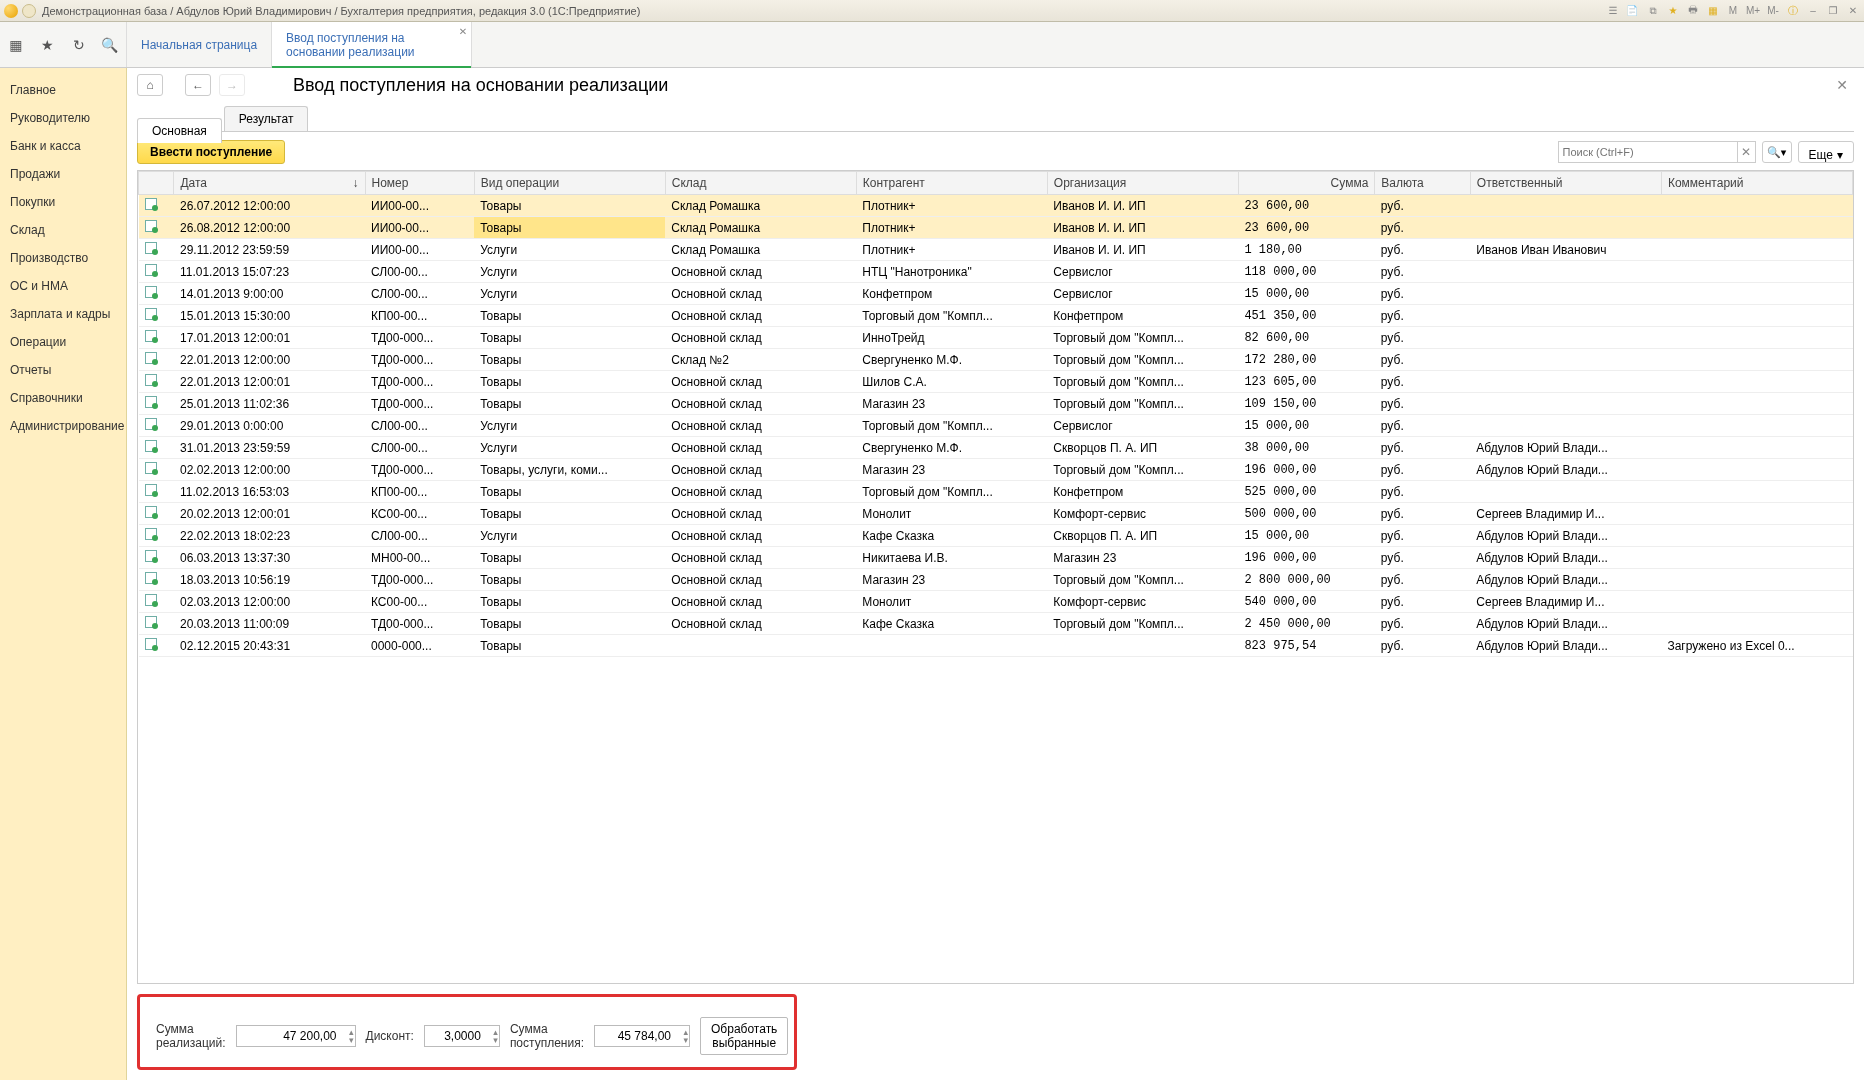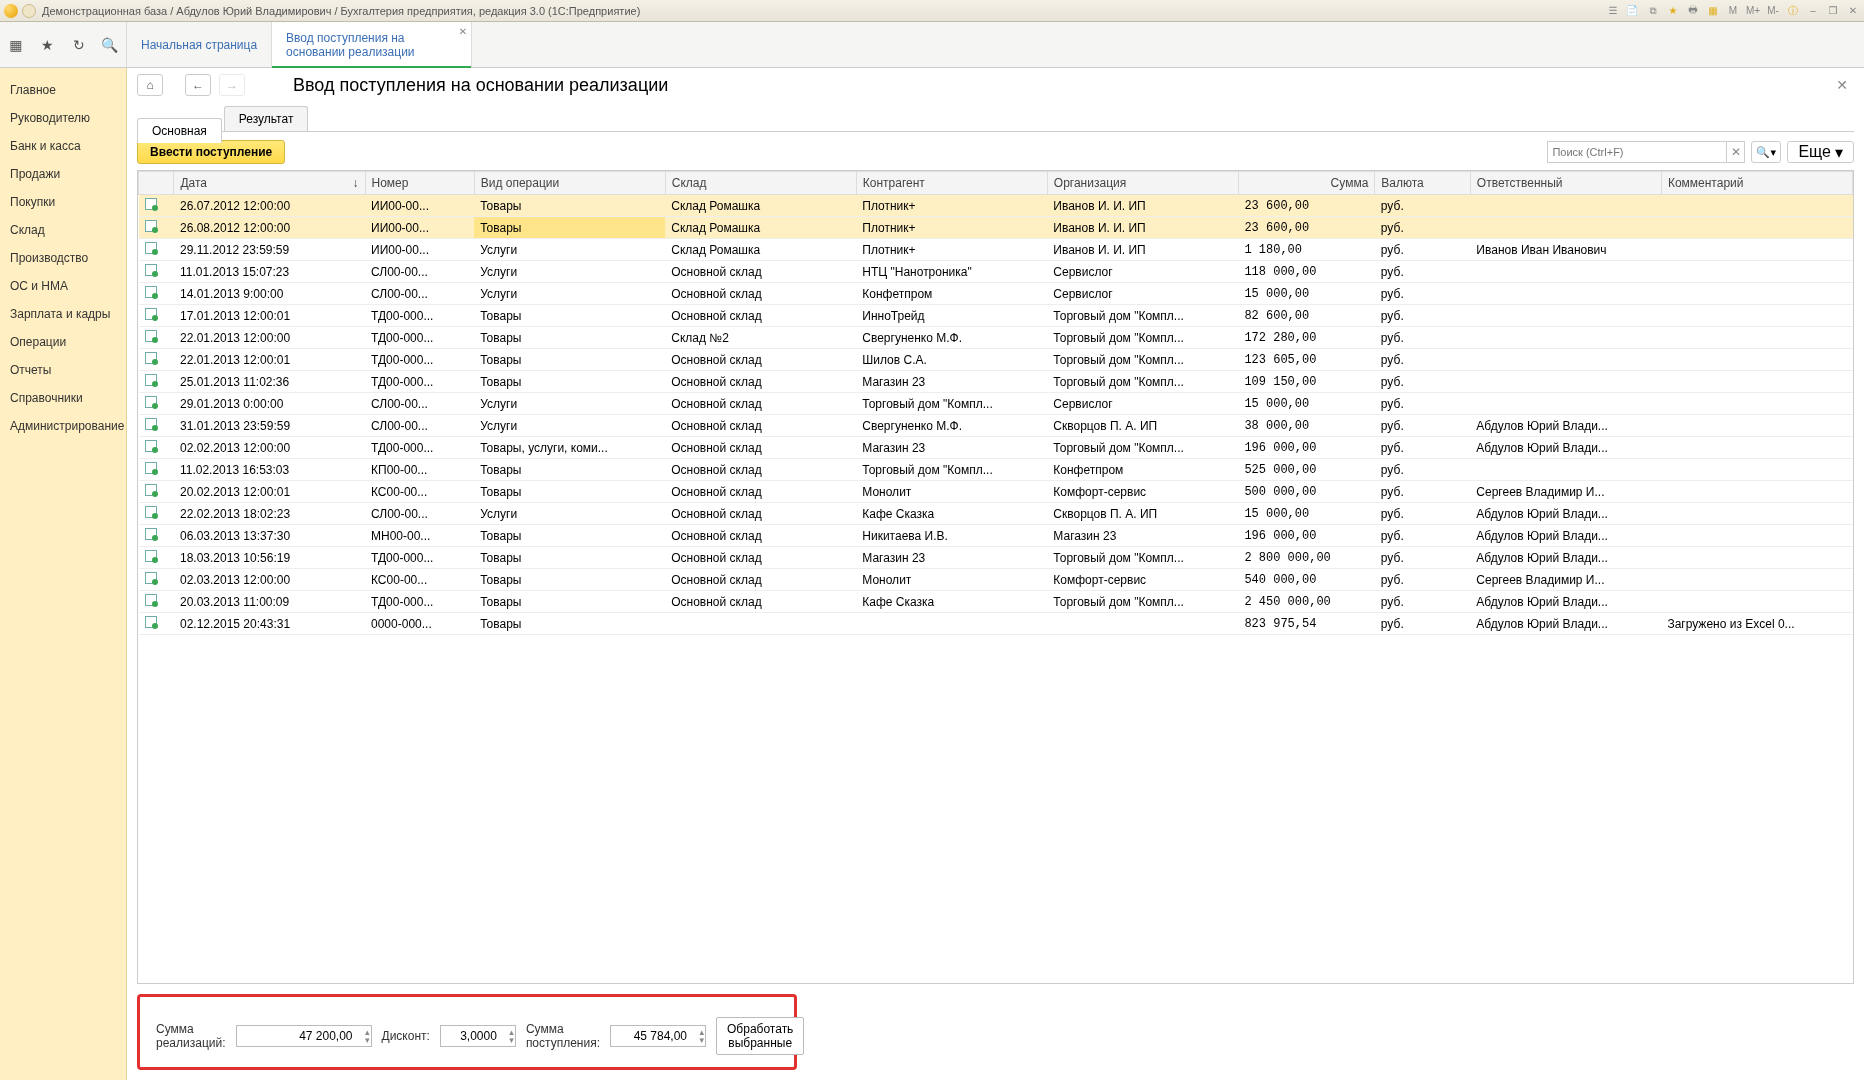--- a/index.html
+++ b/index.html
@@ -27,21 +27,21 @@
 .close-page{margin-left:auto;font-size:14px;color:#888;cursor:pointer;padding:0 6px;}
 .tabstrip{display:flex;border-bottom:1px solid #ccc;margin-bottom:8px;}
 .tabstrip .t{padding:5px 14px;border:1px solid #ccc;border-bottom:none;background:#f4f4f4;margin-right:2px;border-radius:3px 3px 0 0;cursor:pointer;font-size:12px;}
 .tabstrip .t.active{background:#fff;position:relative;top:12px;}
 .actionrow{display:flex;align-items:center;gap:8px;margin-bottom:6px;}
 .btn-yellow{background:linear-gradient(#ffe97a,#ffd94a);border:1px solid #d4b83a;padding:4px 12px;border-radius:3px;font-weight:bold;cursor:pointer;font-size:12px;}
 .search-wrap{margin-left:auto;display:flex;align-items:center;gap:6px;}
 .search-input{width:180px;height:22px;border:1px solid #ccc;padding:0 4px;font-size:11px;color:#999;}
 .clear-x{width:18px;height:22px;border:1px solid #ccc;border-left:none;display:inline-flex;align-items:center;justify-content:center;color:#888;cursor:pointer;}
 .icon-btn{width:30px;height:22px;border:1px solid #ccc;background:#fff;border-radius:3px;display:inline-flex;align-items:center;justify-content:center;cursor:pointer;font-size:11px;}
-.more-btn{height:22px;border:1px solid #ccc;background:#fff;border-radius:3px;padding:0 10px;display:inline-flex;align-items:center;gap:4px;cursor:pointer;font-size:16px;}
+.more-btn{height:22px;border:1px solid #ccc;background:#fff;border-radius:3px;padding:0 10px;display:inline-flex;align-items:flex-end;gap:4px;cursor:pointer;font-size:12px;}
 .grid-wrap{flex:1;border:1px solid #ccc;overflow:auto;}
 table.grid{width:100%;border-collapse:collapse;table-layout:fixed;font-size:12px;}
 table.grid th{background:#f4f4f4;border:1px solid #ddd;padding:4px 6px;text-align:left;font-weight:normal;color:#444;position:sticky;top:0;white-space:nowrap;overflow:hidden;text-overflow:ellipsis;}
 table.grid td{border-bottom:1px solid #eee;padding:3px 6px;white-space:nowrap;overflow:hidden;text-overflow:ellipsis;}
 table.grid tr.sel td{background:#fff0c4;}
 .col-sum{text-align:left;padding-right:10px;font-family:Liberation Mono, monospace;}
 .doc-icon{width:12px;height:12px;display:inline-block;background:#fff;border:1px solid #6faea6;position:relative;margin-right:2px;}
 .doc-icon::after{content:"";position:absolute;right:-2px;bottom:-2px;width:6px;height:6px;background:#3aa655;border-radius:50%;}
 .footer-panel{position:relative;margin-top:10px;}
 .callout{border:3px solid #e03030;border-radius:4px;padding:20px 16px 12px 16px;width:660px;display:flex;flex-direction:row;gap:10px;}
@@ -227,20 +227,33 @@
               <td>Основной склад</td>
               <td>Конфетпром</td>
               <td>Сервислог</td>
               <td class="col-sum">15 000,00</td>
               <td>руб.</td>
               <td></td>
               <td></td>
             </tr>
             <tr>
               <td><span class="doc-icon"></span></td>
+              <td>15.01.2013 15:30:00</td>
+              <td>КП00-00...</td>
+              <td>Товары</td>
+              <td>Основной склад</td>
+              <td>Торговый дом "Компл...</td>
+              <td>Конфетпром</td>
+              <td class="col-sum">451 350,00</td>
+              <td>руб.</td>
+              <td></td>
+              <td></td>
+            </tr>
+            <tr>
+              <td><span class="doc-icon"></span></td>
               <td>17.01.2013 12:00:01</td>
               <td>ТД00-000...</td>
               <td>Товары</td>
               <td>Основной склад</td>
               <td>ИнноТрейд</td>
               <td>Торговый дом "Компл...</td>
               <td class="col-sum">82 600,00</td>
               <td>руб.</td>
               <td></td>
               <td></td>
@@ -427,21 +440,21 @@
               <td>Абдулов Юрий Влади...</td>
               <td>Загружено из Excel 0...</td>
             </tr>
           </tbody>
       </table>
     </div>
     <div class="footer-panel">
       <div class="callout">
         <div class="callout-row">
           <label>Сумма реализаций:</label>
-          <span class="num-wrap"><input class="num-input" style="width: 136px;" value="47 200,00"><span class="spinner">▴<br>▾</span></span>
+          <span class="num-wrap"><input class="num-input" style="width: 120px;" value="47 200,00"><span class="spinner">▴<br>▾</span></span>
           <label>Дисконт:</label>
           <span class="num-wrap"><input class="num-input" style="width: 76px;" value="3,0000"><span class="spinner">▴<br>▾</span></span>
           <label>Сумма поступления:</label>
           <span class="num-wrap"><input class="num-input" style="width: 96px;" value="45 784,00"><span class="spinner">▴<br>▾</span></span>
         </div>
         <button class="btn-proc">Обработать выбранные</button>
       </div>
     </div>
   </div>
 </div>

